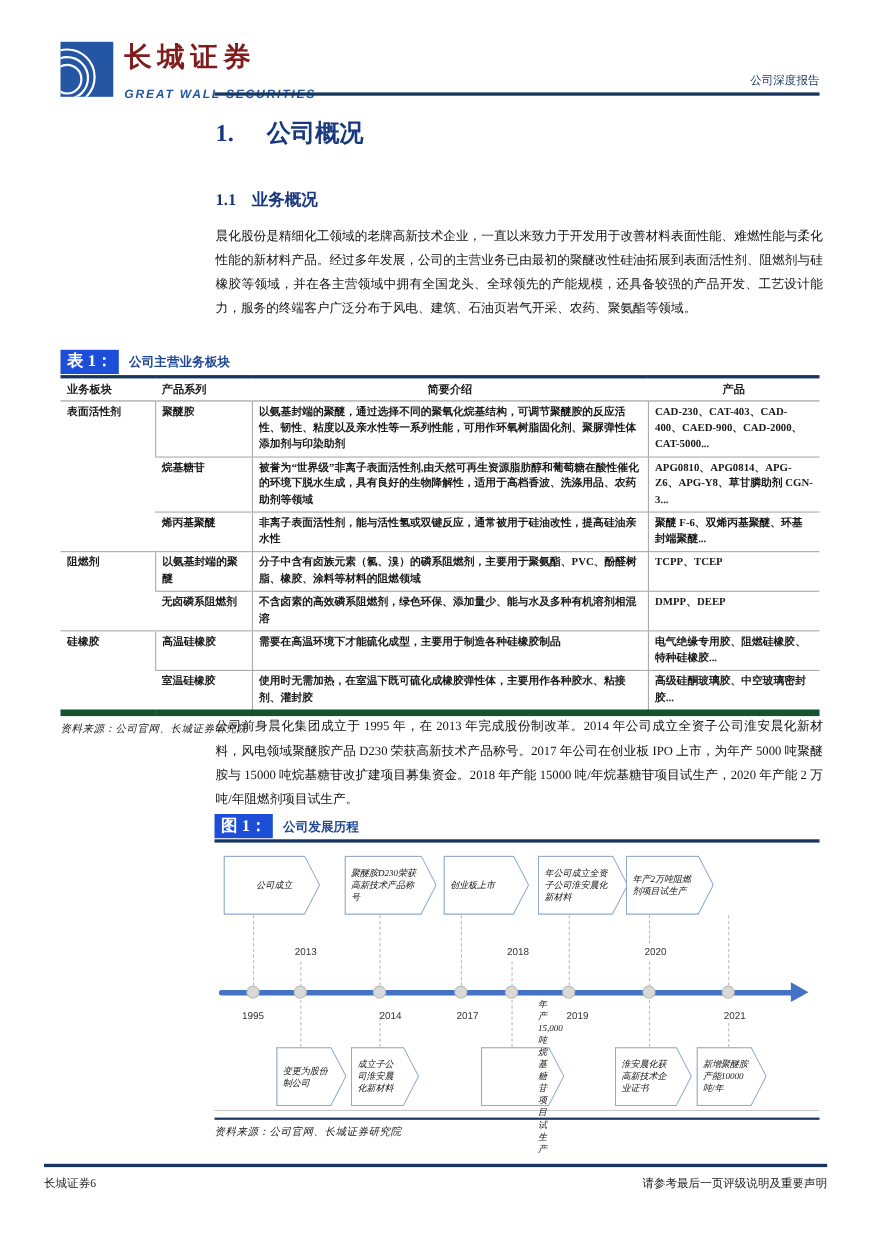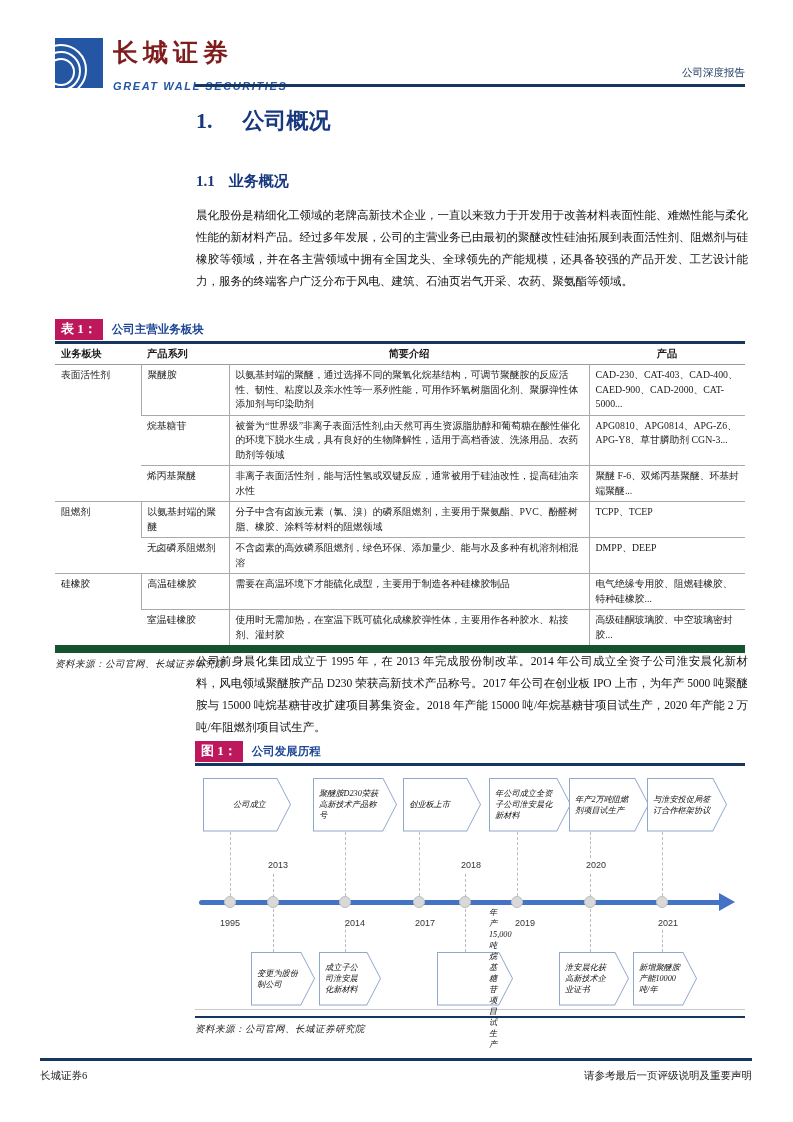--- a/index.html
+++ b/index.html
@@ -29,34 +29,34 @@
   .h2 .num { margin-right:14px; }
 
   
   .para { position:absolute; left:196px; width:552px; font-size:11.5px; line-height:22px;
           text-align:justify; color:#111; }
   #p1 { top:204px; }
   #p2 { top:650px; }
 
   
   .cap { display:flex; align-items:center; height:18px; }
-  .cap-chip { background:#be185d; color:#fff; font-weight:bold; font-size:13px; padding:1px 6px 2px 6px; }
+  .cap-chip { background:#1d4ed8; color:#fff; font-weight:bold; font-size:15px; padding:1px 6px 2px 6px; }
   .cap-title { color:#1f4796; font-weight:bold; font-size:11.5px; margin-left:9px; }
 
   
   .table-block { position:absolute; left:55px; top:320px; width:690px; }
   table { border-collapse:collapse; width:100%; margin-top:3px; }
   thead tr { border-top:3px solid #16355f; border-bottom:1px solid #999; }
   th { font-size:10.2px; font-weight:bold; padding:3px 6px; }
   th.left { text-align:left; }
   th.center { text-align:center; }
   td { font-size:9.8px; line-height:14.5px; vertical-align:top; padding:3px 6px; border-top:1px solid #aaa; }
   tbody tr:first-child td { border-top:none; }
   td + td { border-left:1px solid #aaa; }
-  tbody { border-bottom:8px solid #14532d; }
+  tbody { border-bottom:6px solid #14532d;font-weight:bold; }
   .col-seg { width:86px; } .col-series { width:88px; } .col-desc { width:360px; } .col-prod { width:156px; }
   .src-note { font-size:9.5px; font-style:italic; color:#222; margin-top:5px; letter-spacing:.5px; }
 
   
   .figure-block { position:absolute; left:195px; top:742px; width:550px; }
   .fig-rule { height:2.5px; background:#16355f; margin-top:3px; }
   .tl { position:relative; height:240px; margin-top:4px; border-bottom:1px solid #c9c9c9; 
         font-family:"Liberation Serif",serif; }
   .tl-bar { position:absolute; left:4px; width:524px; top:130px; height:5px; background:#4472c4; border-radius:3px; }
   .tl-head { position:absolute; left:524px; top:123px; width:0; height:0;
@@ -229,25 +229,20 @@
       <div class="pbox" style="left:294px; top:8px; width:82px;">
         <div class="pb-bg"></div>
           <div class="pb-fill"></div>
         <div class="pb-text">年公司成立全资子公司淮安晨化新材料</div>
       </div>
       <div class="pbox" style="left:374px; top:8px; width:80px;">
         <div class="pb-bg"></div>
           <div class="pb-fill"></div>
         <div class="pb-text">年产2万吨阻燃剂项目试生产</div>
       </div>
-      <div class="pbox" style="left:452px; top:8px; width:80px;">
-        <div class="pb-bg"></div>
-          <div class="pb-fill"></div>
-        <div class="pb-text">与淮安投促局签订合作框架协议</div>
-      </div>
 
       <div class="pbox" style="left:56px;  top:182px; width:64px;">
         <div class="pb-bg"></div>
           <div class="pb-fill"></div>
         <div class="pb-text">变更为股份制公司</div>
       </div>
       <div class="pbox" style="left:124px; top:182px; width:62px;">
         <div class="pb-bg"></div>
           <div class="pb-fill"></div>
         <div class="pb-text">成立子公司淮安晨化新材料</div>

